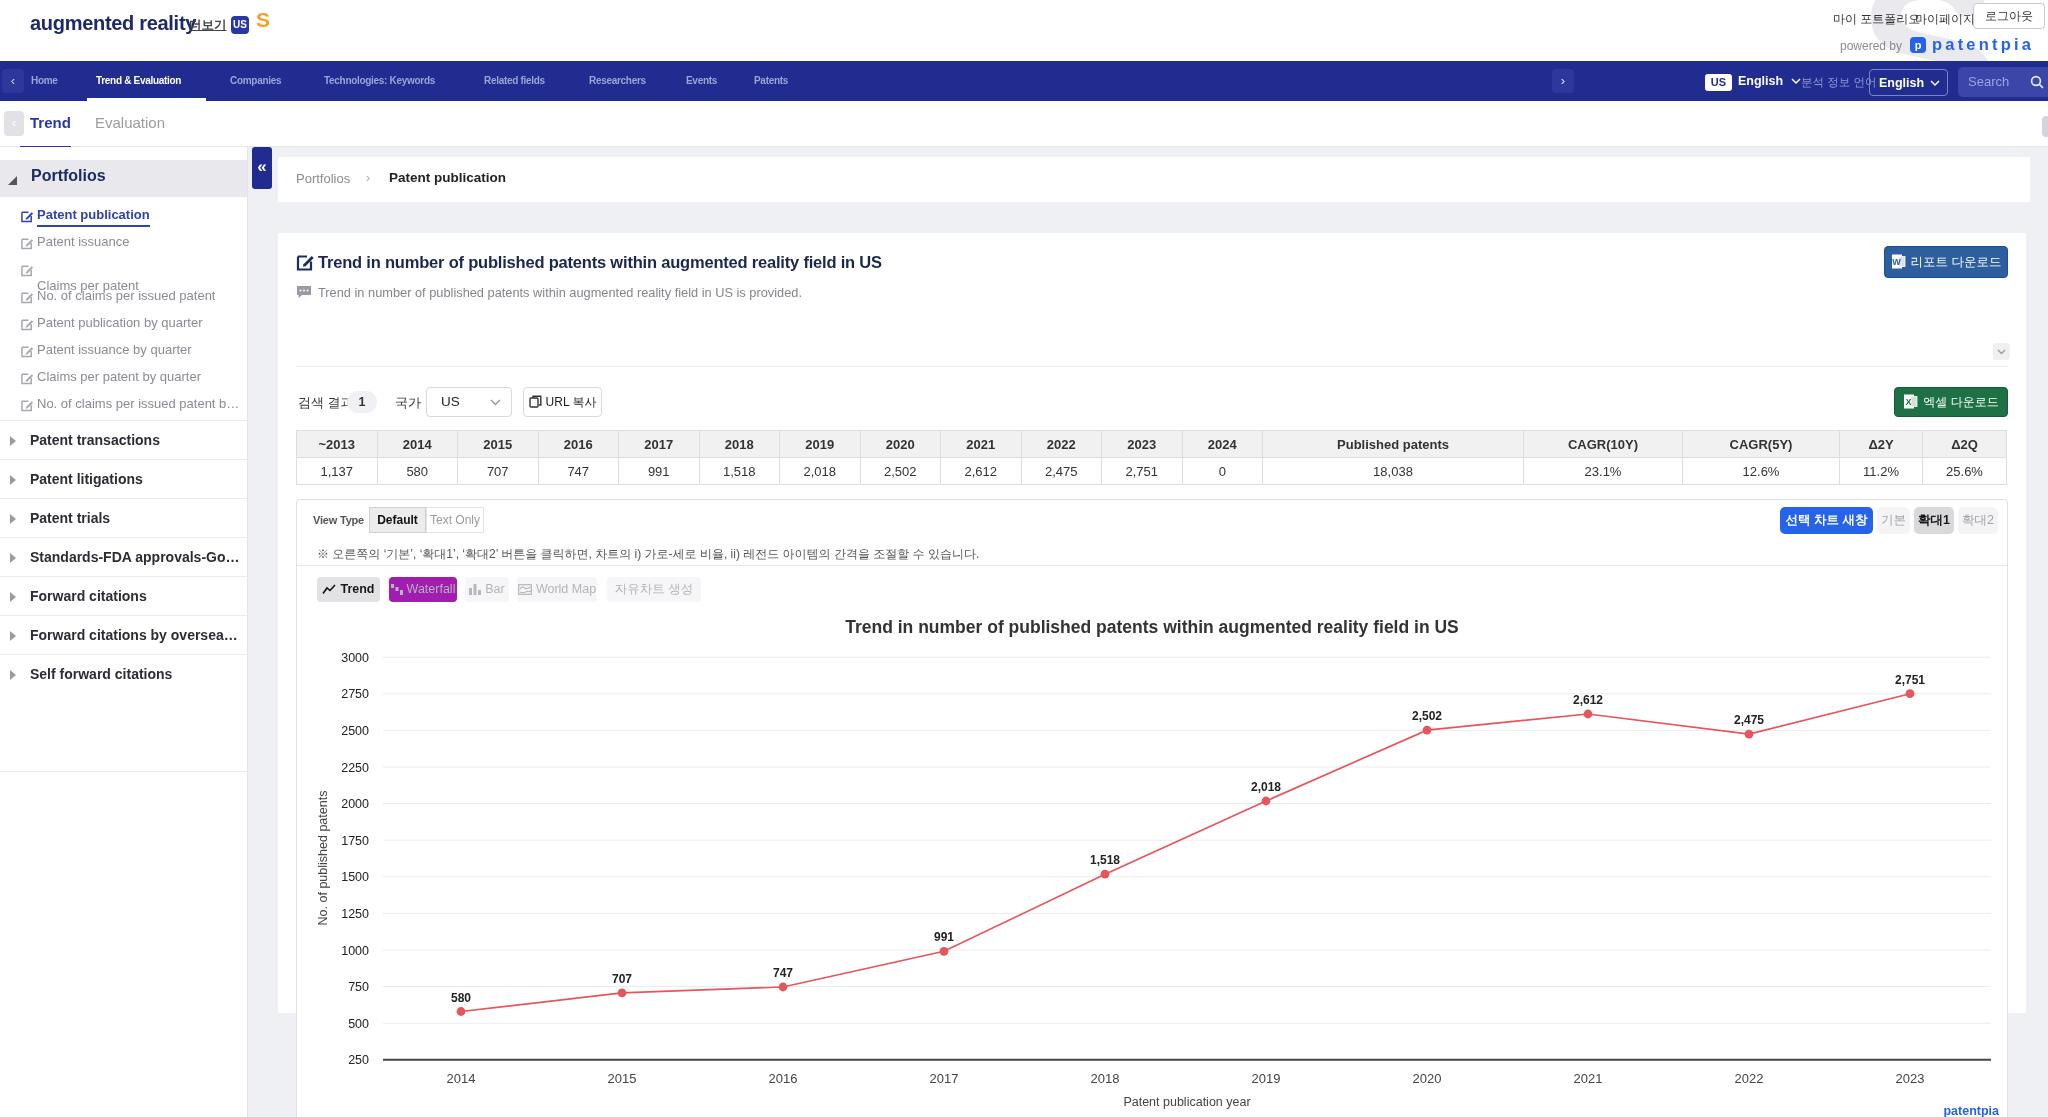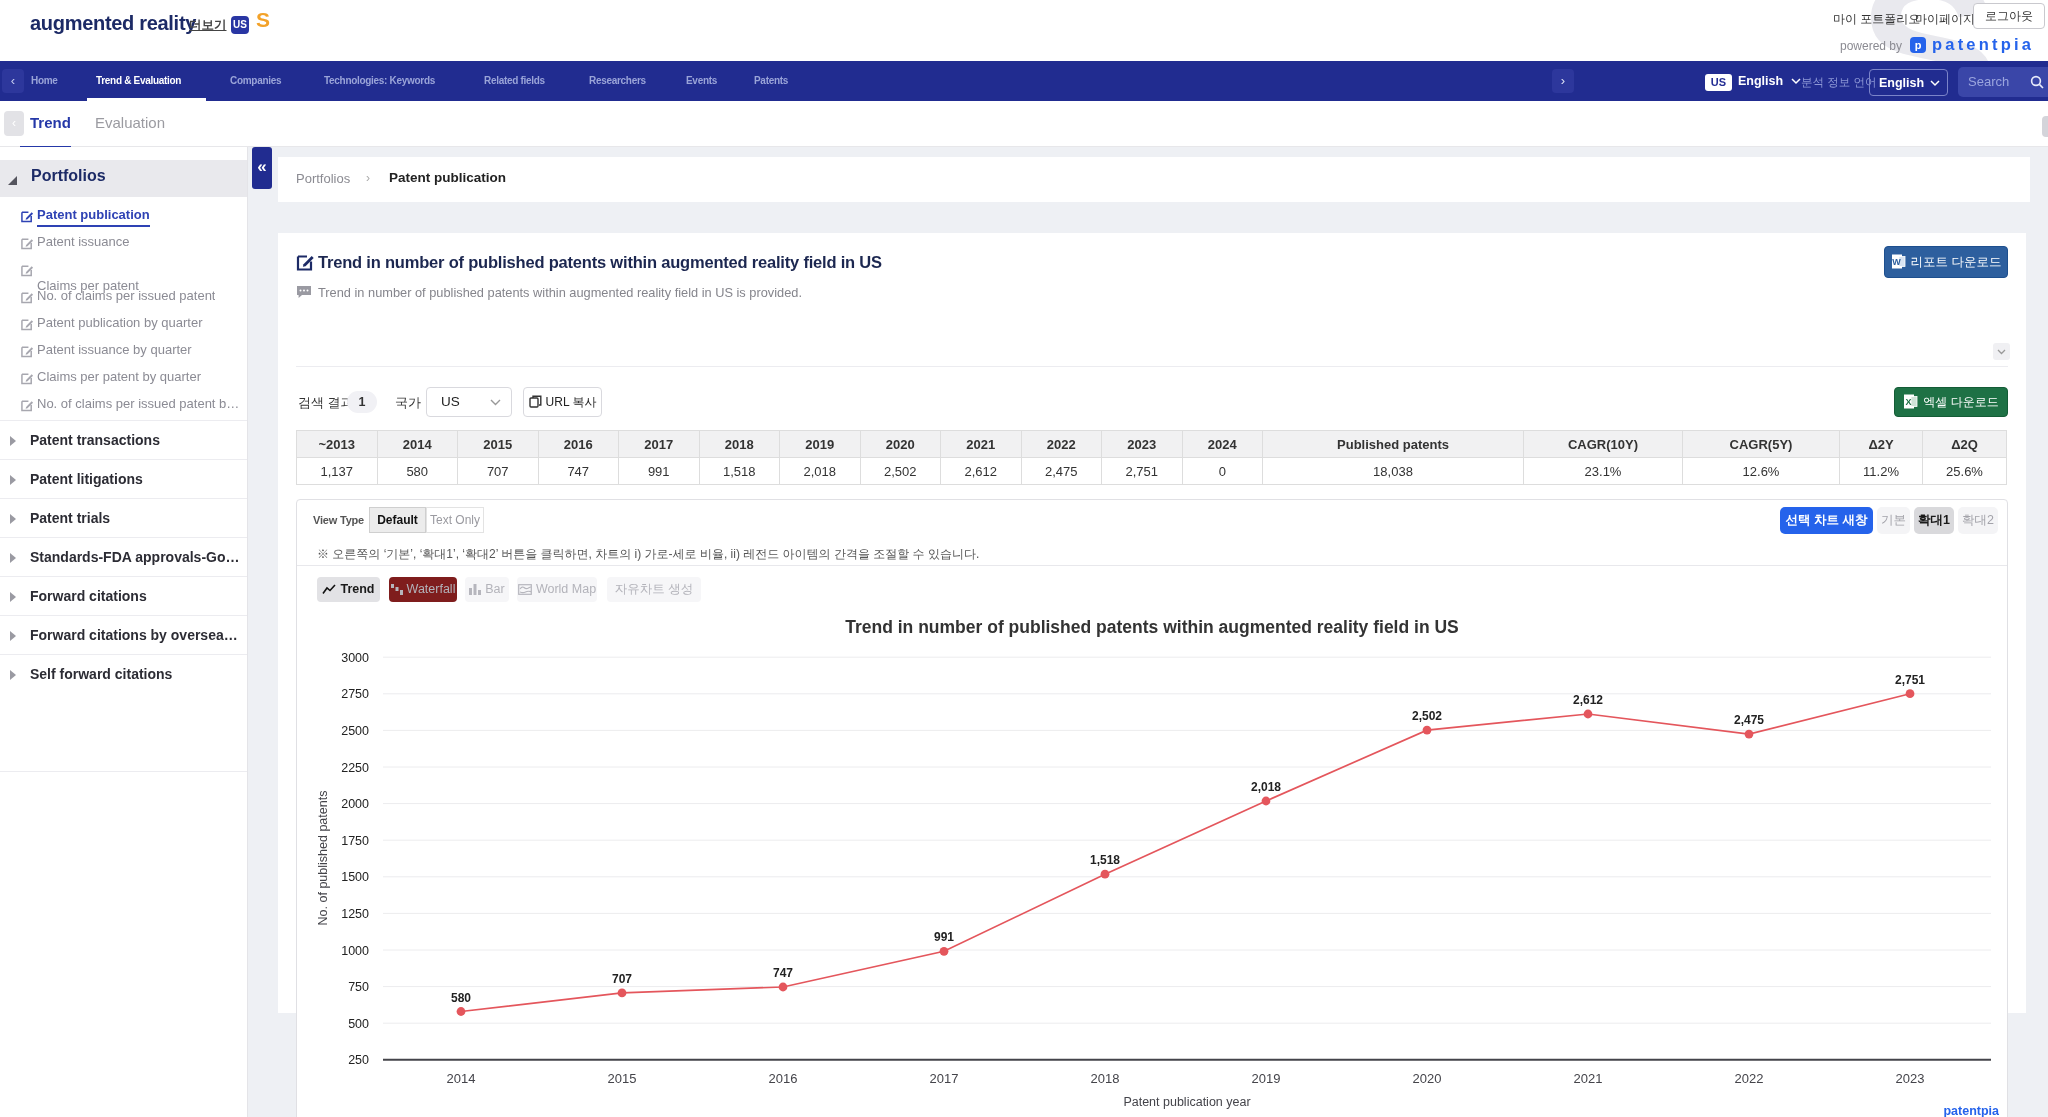--- a/index.html
+++ b/index.html
@@ -78,21 +78,21 @@
 #vt-def{position:absolute;left:72px;top:7px;width:57px;height:26px;background:#ececec;border:1px solid #cfcfcf;font-size:12px;font-weight:700;color:#111;text-align:center;line-height:24px;}
 #vt-txt{position:absolute;left:129px;top:7px;width:58px;height:26px;background:#fff;border:1px solid #e3e3e3;font-size:12px;color:#9a9aa0;text-align:center;line-height:24px;}
 #vt-new{position:absolute;left:1483px;top:7px;width:93px;height:27px;background:#2563eb;border-radius:5px;color:#fff;font-size:12.5px;font-weight:700;text-align:center;line-height:27px;}
 #vt-b1{position:absolute;left:1580px;top:7px;width:33px;height:27px;background:#f4f4f6;border-radius:5px;color:#a3a3aa;font-size:12.5px;text-align:center;line-height:27px;}
 #vt-b2{position:absolute;left:1617px;top:7px;width:40px;height:27px;background:#d9d9dc;border-radius:5px;color:#1a1a1a;font-size:12.5px;font-weight:700;text-align:center;line-height:27px;}
 #vt-b3{position:absolute;left:1661px;top:7px;width:40px;height:27px;background:#f4f4f6;border-radius:5px;color:#a3a3aa;font-size:12.5px;text-align:center;line-height:27px;}
 #vt-note{position:absolute;left:20px;top:46px;font-size:12px;color:#555;}
 #vt-div{position:absolute;left:0px;top:65px;width:1710px;height:1px;background:#e8e8ec;}
 .ctab{position:absolute;top:77px;height:25px;line-height:25px;border-radius:4px;font-size:12.5px;color:#b3b3ba;text-align:center;}
 #tab-trend{left:20px;width:63px;background:#e2e2e5;color:#1a1a1a;font-weight:700;}
-#tab-wf{left:92px;width:68px;background:#7f1d1d;}
+#tab-wf{left:92px;width:68px;background:#a21caf;}
 #tab-bar{left:168px;width:44px;background:#f6f6f8;}
 #tab-map{left:220px;width:80px;background:#f6f6f8;}
 #tab-free{left:310px;width:94px;background:#f6f6f8;}
 </style></head>
 <body>
 <div id="hdr">
   <div id="watermark">S</div>
   <div id="htitle">augmented reality</div>
   <div id="more">더보기</div>
   <div id="usbadge">US</div>

